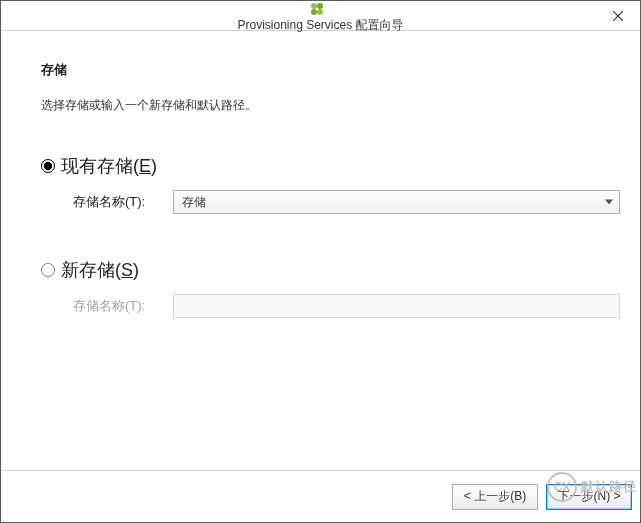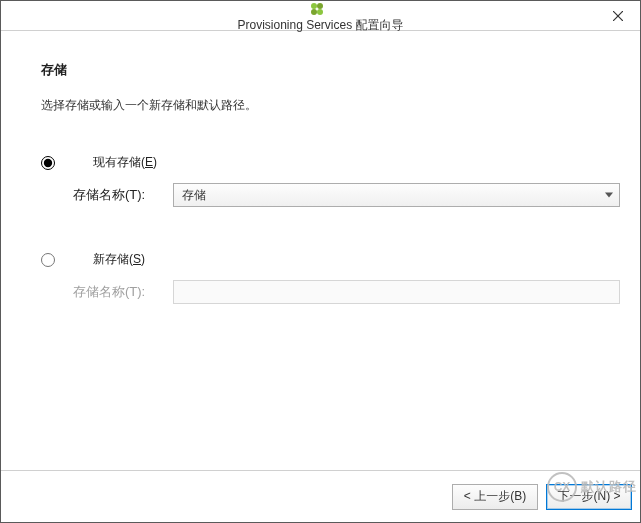--- a/index.html
+++ b/index.html
@@ -66,21 +66,21 @@
     .radio-row {
       display: flex;
       align-items: center;
       margin: 10px 0 12px 0;
     }
     .radio-row input[type="radio"] {
       width: 14px; height: 14px;
       margin-right: 6px;
       accent-color: #000;
     }
-    .radio-label { font-size: 12px; color: #222; margin-left: 32px; }
+    .radio-label { font-size: 18px; color: #222; }
     .field-row {
       display: flex;
       align-items: center;
       margin: 10px 0 10px 32px;
     }
     .field-label {
       width: 100px;
       font-size: 13px;
       color: #222;
     }

